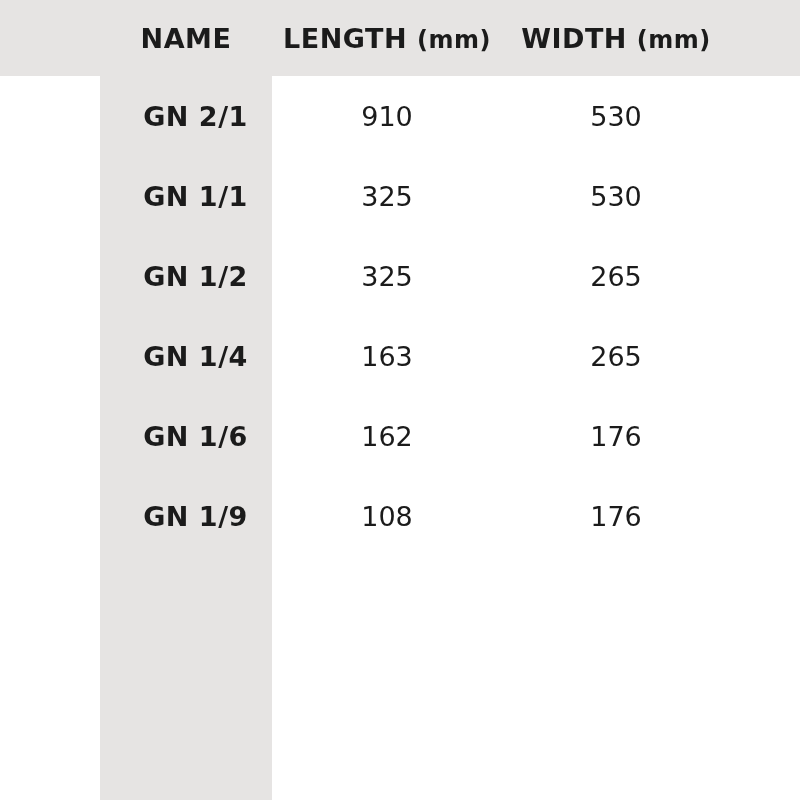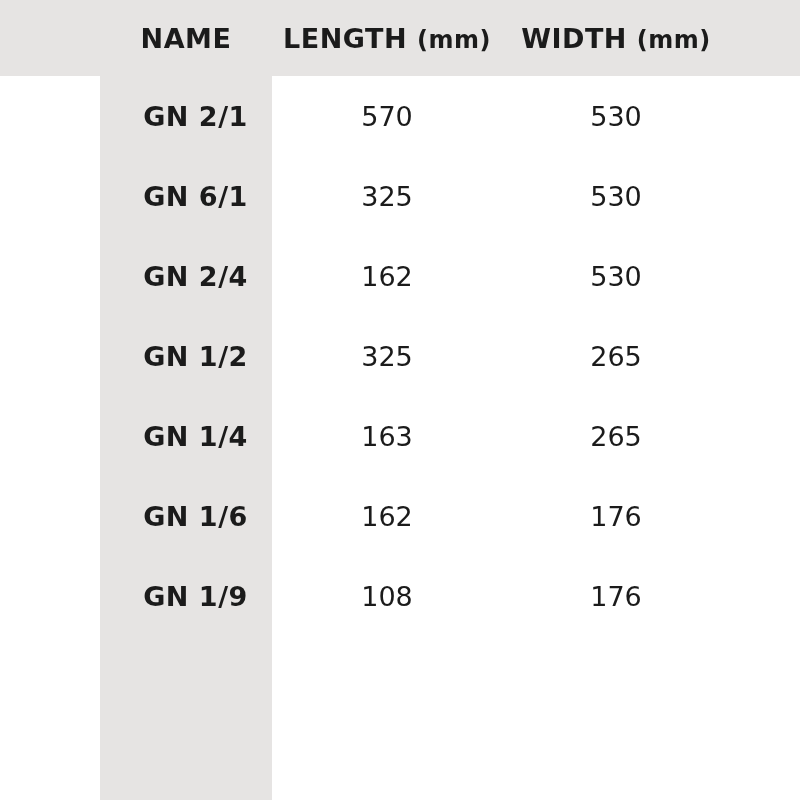--- a/index.html
+++ b/index.html
@@ -113,35 +113,28 @@
           <span>WIDTH</span>
           <span class="unit">(mm)</span>
         </th>
         <th></th>
       </tr>
     </thead>
     <tbody>
       <tr>
         <td></td>
         <td class="name-cell">GN 2/1</td>
-        <td class="value-cell">570</td>
+        <td class="value-cell">910</td>
         <td class="value-cell">530</td>
         <td></td>
       </tr>
       <tr>
         <td></td>
-        <td class="name-cell">GN 6/1</td>
+        <td class="name-cell">GN 1/1</td>
         <td class="value-cell">325</td>
-        <td class="value-cell">530</td>
-        <td></td>
-      </tr>
-      <tr>
-        <td></td>
-        <td class="name-cell">GN 2/4</td>
-        <td class="value-cell">162</td>
         <td class="value-cell">530</td>
         <td></td>
       </tr>
       <tr>
         <td></td>
         <td class="name-cell">GN 1/2</td>
         <td class="value-cell">325</td>
         <td class="value-cell">265</td>
         <td></td>
       </tr>

